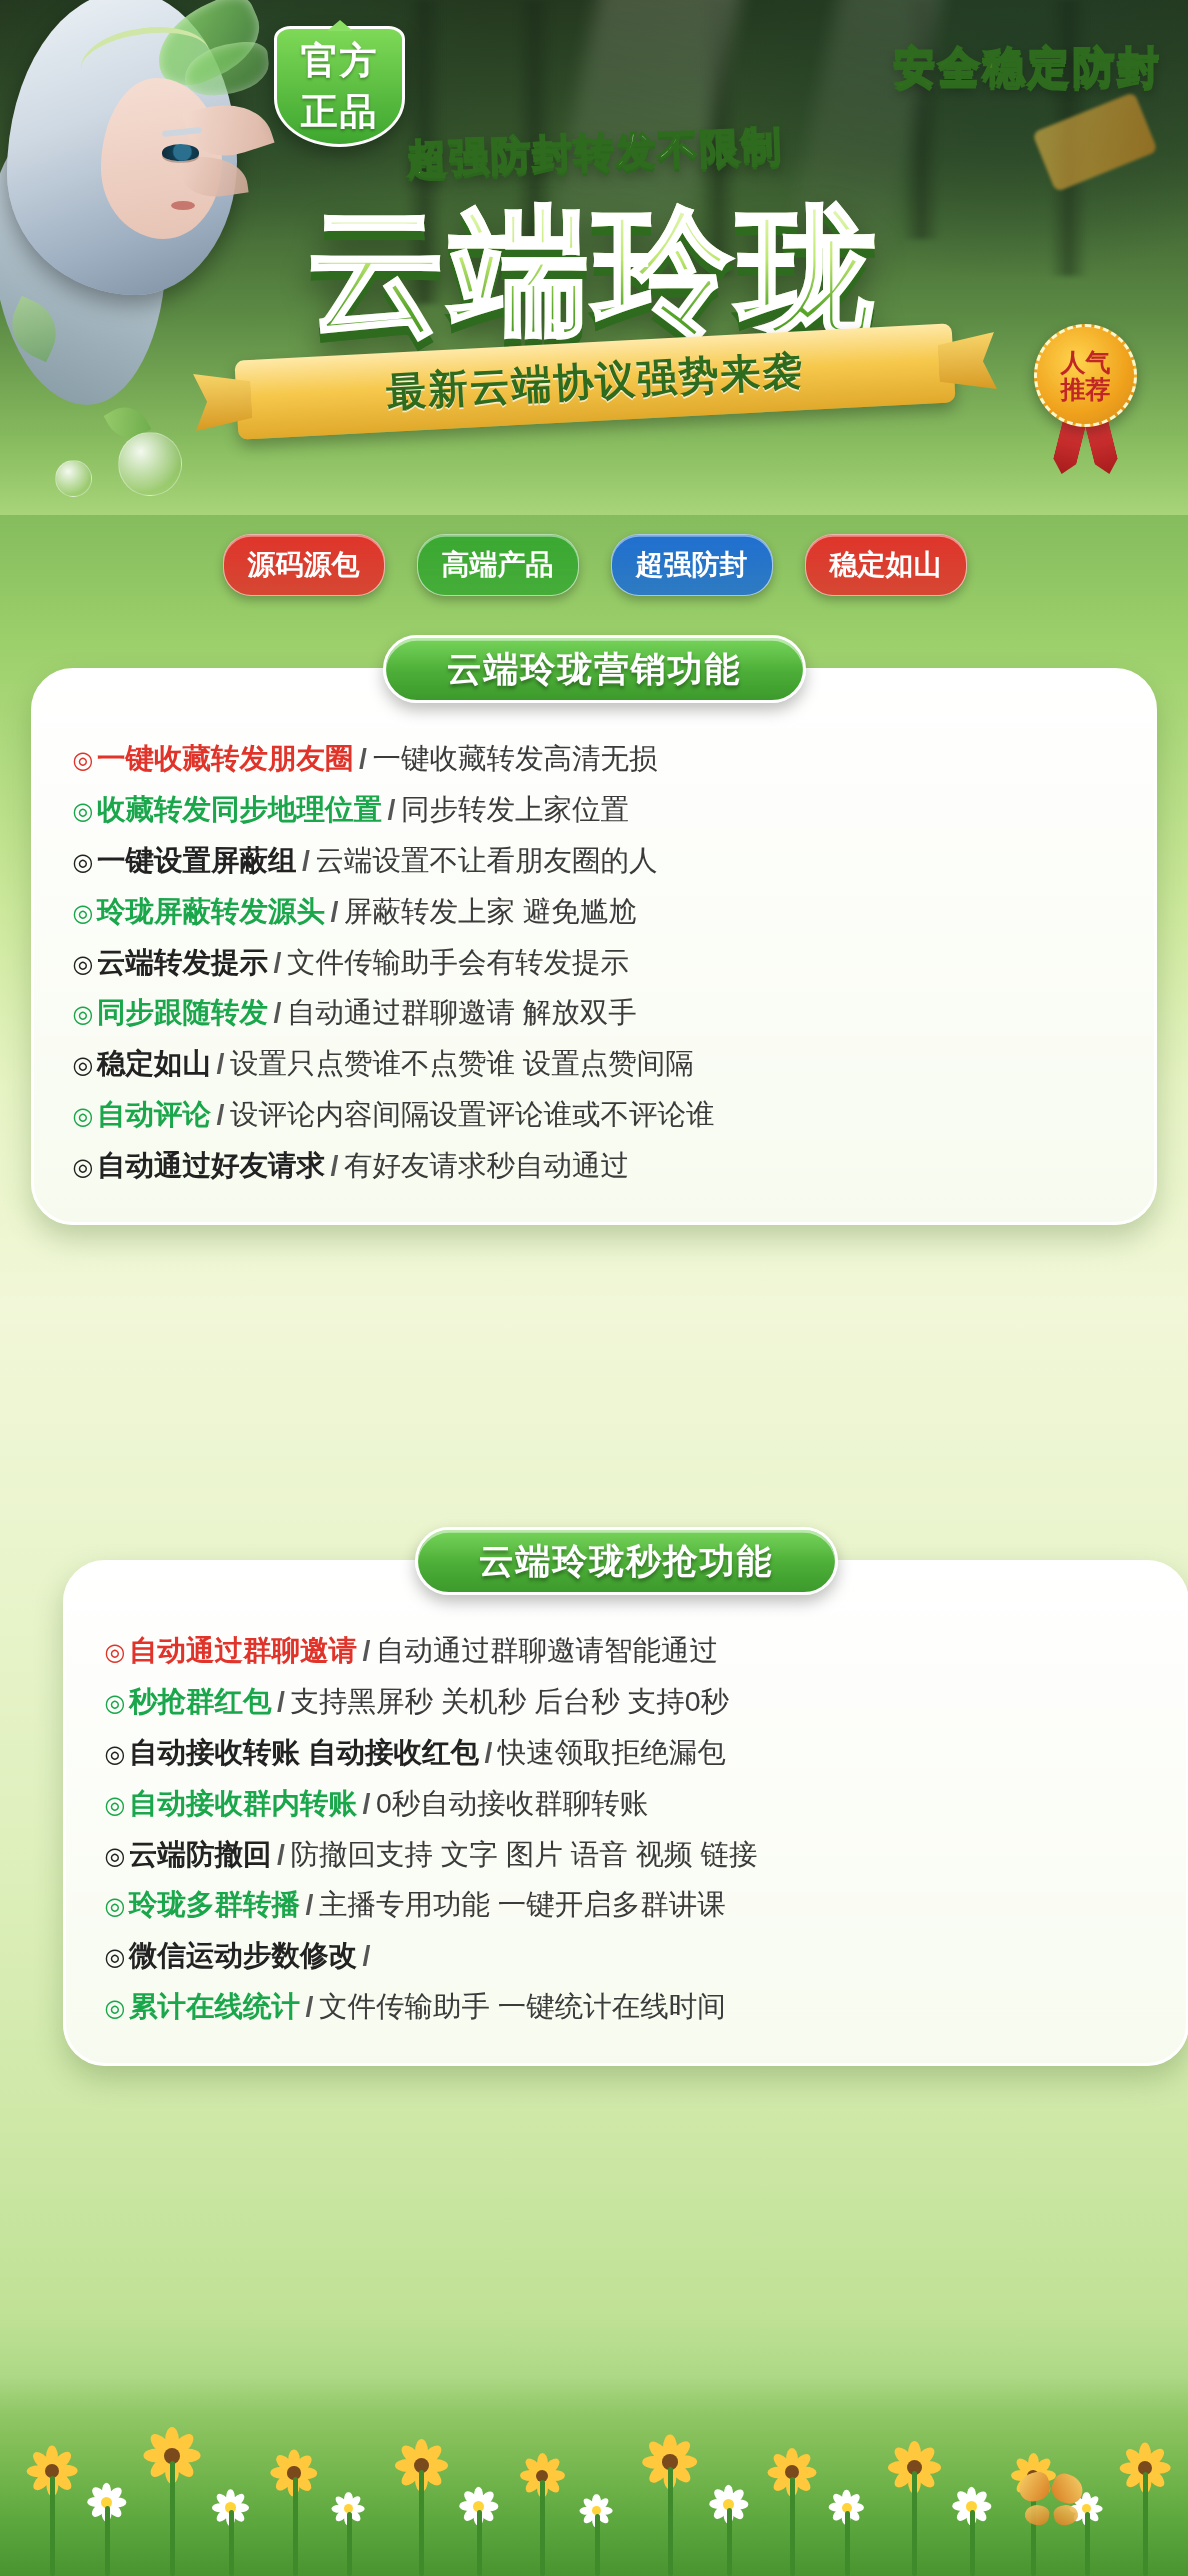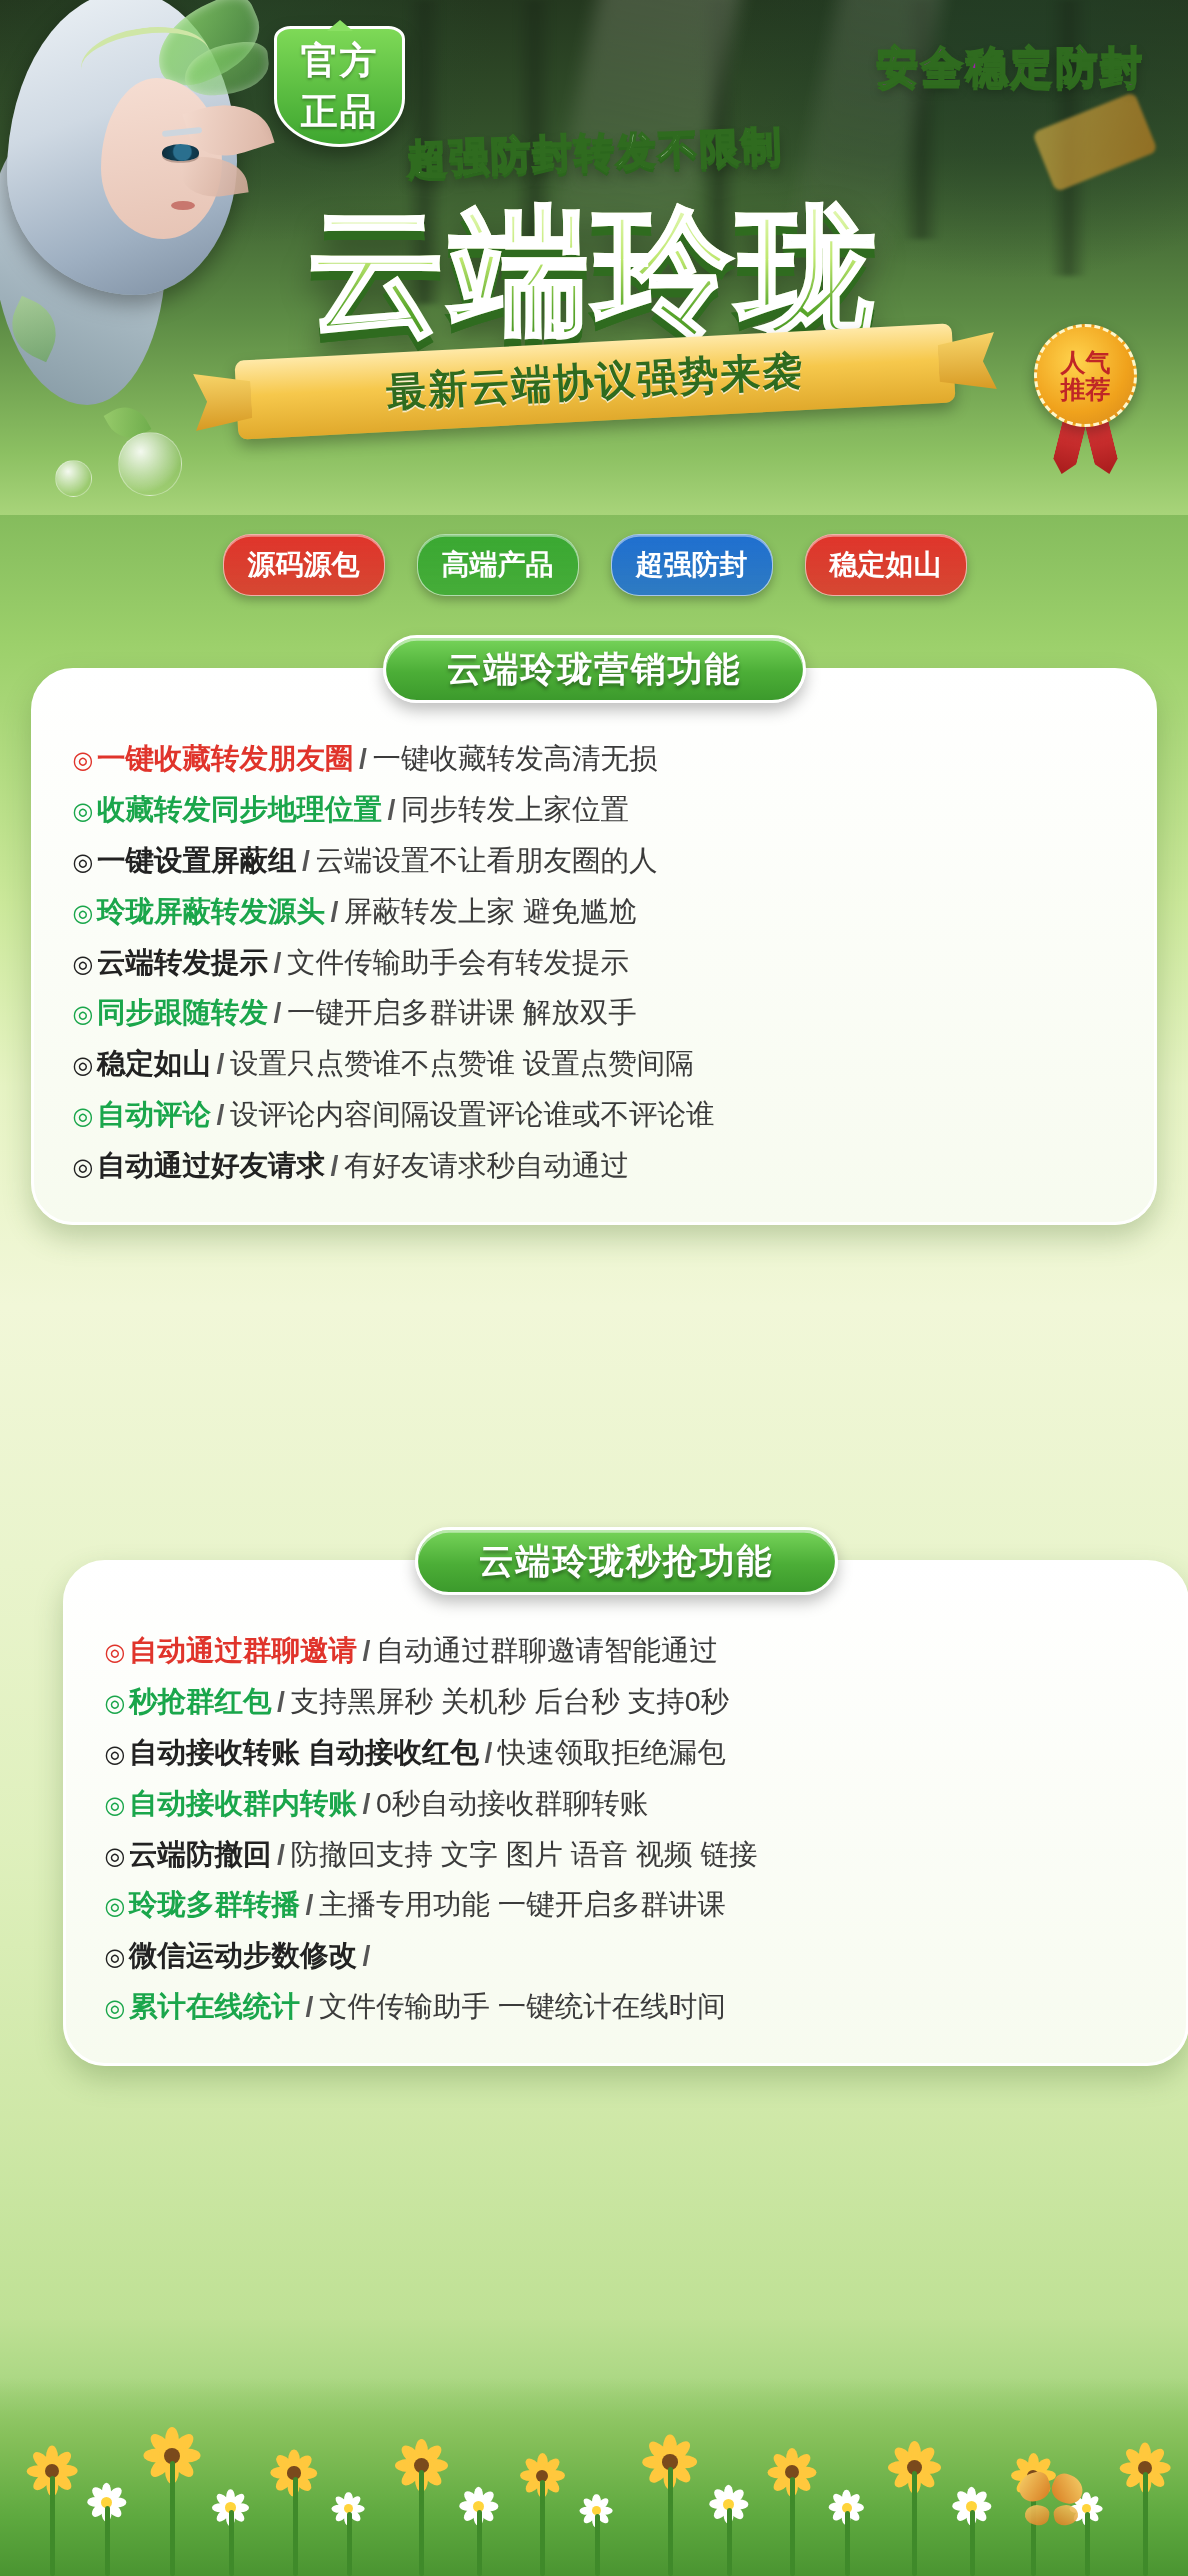--- a/index.html
+++ b/index.html
@@ -147,23 +147,23 @@
     gap: 1.8px;
   }
   .badge-official span {
     color: #fff; font-weight: bold; font-size: 37px; letter-spacing: 1.8px;
     text-shadow: 0 1.8px 2.8px rgba(0,0,0,.3);
   }
   .badge-official .lead { position:absolute; top:-9.2px; left:50%; transform:translateX(-50%);
     width: 0; height:0; border-left:13px solid transparent; border-right:13px solid transparent; border-bottom:11px solid #8ae063; }
 
   .safe-title {
-    position: absolute; right: 44px; top: 39px;
+    position: absolute; right: 27px; top: 39px;
     font-size: 42px; font-weight: bold; letter-spacing: 2.8px;
-    color: #a21caf;
+    color: #4d7c0f;
     -webkit-text-stroke: 1.8px #2f6b1f;
     text-shadow: 0 3.7px 0 #2e6a1e, 0 6.4px 9.2px rgba(0,0,0,.35);
     white-space: nowrap;
   }
 
   .sub-banner {
     position: absolute; left: 50%; top: 125px; transform: translateX(-50%) rotate(-2deg);
     font-size: 40px; font-weight: bold; letter-spacing: 1.8px;
     color: #ffffff;
     -webkit-text-stroke: 1.8px #2f6b1f;
@@ -395,21 +395,21 @@
         <div class="f-row">
           <span class="f-mark" style="color: rgb(34, 34, 34);">◎</span>
           <span class="f-main" style="color: rgb(34, 34, 34);">云端转发提示</span>
           <span class="f-sep">/</span>
           <span class="f-desc">文件传输助手会有转发提示</span>
         </div>
         <div class="f-row">
           <span class="f-mark" style="color: rgb(26, 166, 75);">◎</span>
           <span class="f-main" style="color: rgb(26, 166, 75);">同步跟随转发</span>
           <span class="f-sep">/</span>
-          <span class="f-desc">一键开启多群讲课 解放双手</span>
+          <span class="f-desc">自动通过群聊邀请 解放双手</span>
         </div>
         <div class="f-row">
           <span class="f-mark" style="color: rgb(34, 34, 34);">◎</span>
           <span class="f-main" style="color: rgb(34, 34, 34);">稳定如山</span>
           <span class="f-sep">/</span>
           <span class="f-desc">设置只点赞谁不点赞谁 设置点赞间隔</span>
         </div>
         <div class="f-row">
           <span class="f-mark" style="color: rgb(26, 166, 75);">◎</span>
           <span class="f-main" style="color: rgb(26, 166, 75);">自动评论</span>

